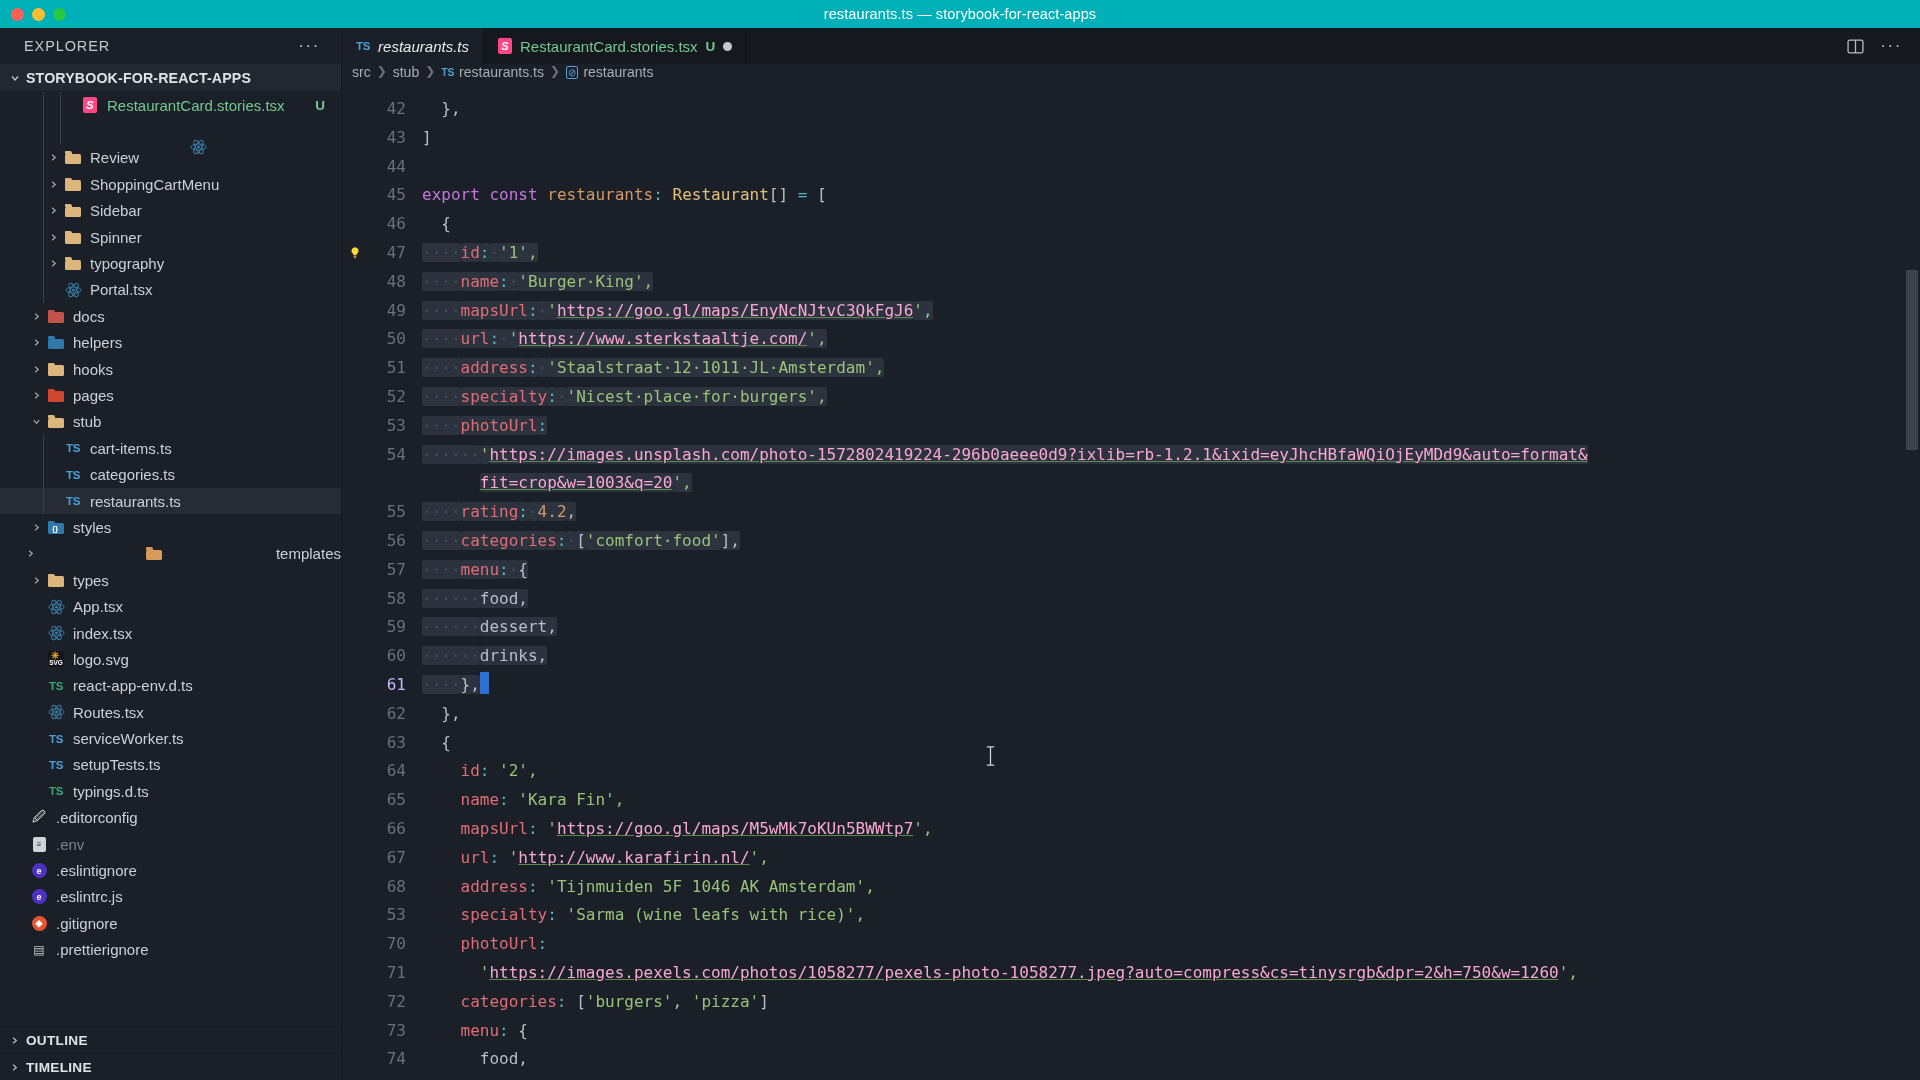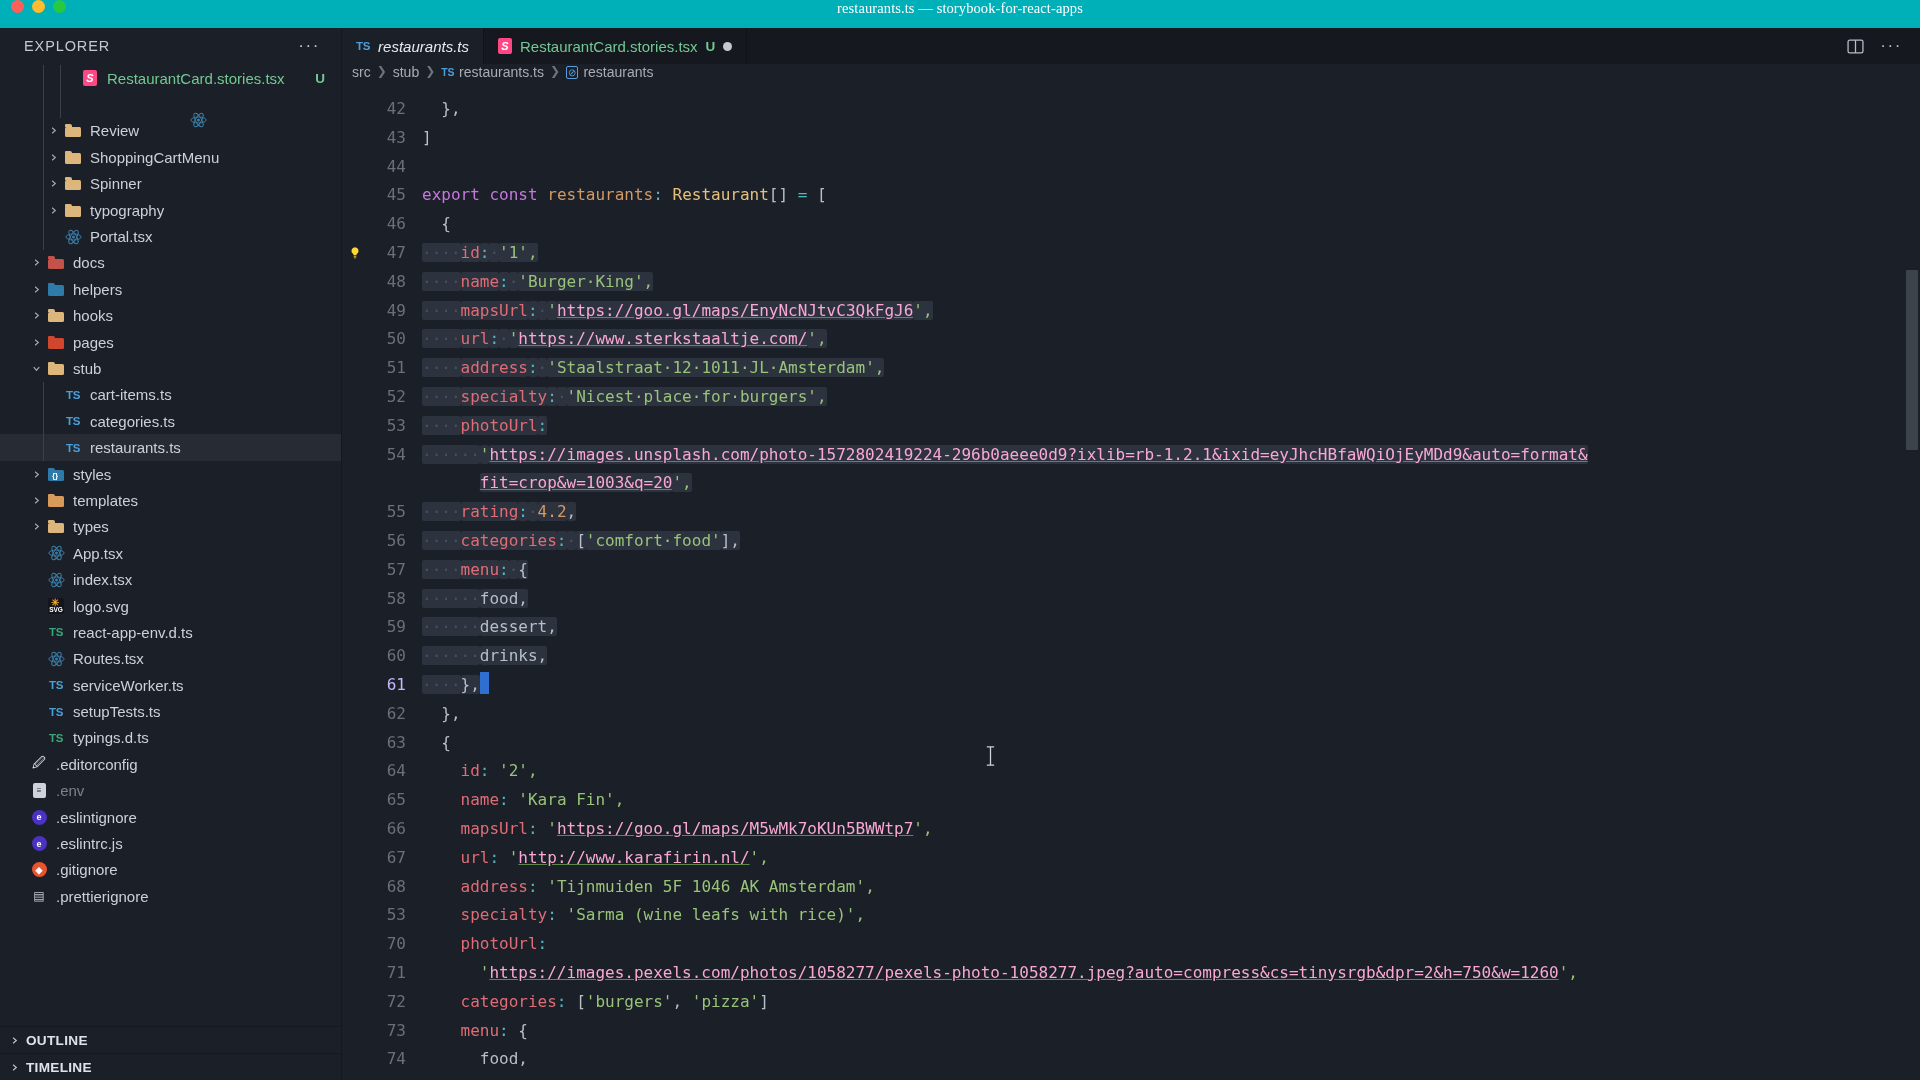--- a/index.html
+++ b/index.html
@@ -14,23 +14,22 @@
   #app {
     width: 1920px; height: 1080px;
     display: flex; flex-direction: column;
     background: #1b1f27;
   }
 
   
   .titlebar {
     height: 28px; flex: 0 0 28px;
     background: #00b0b9;
-    display: flex; align-items: flex-start;
+    display: flex; align-items: center;
     position: relative;
-    font-family: Liberation Serif, serif;
   }
   .traffic { display: flex; align-items: center; gap: 8px; padding-left: 11px; }
   .dot { width: 13px; height: 13px; border-radius: 50%; display: block; }
   .dot.red { background: #ff5f57; }
   .dot.yellow { background: #febc2e; }
   .dot.green { background: #28c840; }
   .titlebar-title {
     position: absolute; left: 0; right: 0; text-align: center;
     font-size: 14.5px; color: #ffffff; letter-spacing: .1px;
     pointer-events: none;
@@ -269,20 +268,26 @@
   </div>
 
   <div class="body">
 
     <div class="sidebar">
       <div class="sidebar-header">
         <span>EXPLORER</span>
         <span class="ellipsis-btn">···</span>
       </div>
 
+      <div class="section-head">
+        <svg width="12" height="12" viewBox="0 0 12 12">
+          <path d="M3 4.5 L6 8 L9 4.5" stroke="#c5c8cf" stroke-width="1.2" fill="none"></path>
+        </svg>
+        <span>STORYBOOK-FOR-REACT-APPS</span>
+      </div>
 
       <div class="tree" id="tree">
           <div class="row modified" style="padding-left: 61px;">
             <span class="guide" style="left: 43px;"></span>
             <span class="guide" style="left: 60px;"></span>
             <span class="twisty"></span>
             <span class="ficon">
               <span class="ic-sb">S</span>
             </span>
             <span class="label">RestaurantCard.stories.tsx</span>
@@ -329,20 +334,32 @@
           <div class="row" style="padding-left: 44px;">
             <span class="guide" style="left: 43px;"></span>
             <span class="twisty">
               <svg width="11" height="11" viewBox="0 0 12 12">
                 <path d="M4.5 3 L8 6 L4.5 9" stroke="#a9aeb8" stroke-width="1.2" fill="none"></path>
               </svg>
             </span>
             <span class="ficon">
               <span class="ic-folder "></span>
             </span>
+            <span class="label">Sidebar</span>
+          </div>
+          <div class="row" style="padding-left: 44px;">
+            <span class="guide" style="left: 43px;"></span>
+            <span class="twisty">
+              <svg width="11" height="11" viewBox="0 0 12 12">
+                <path d="M4.5 3 L8 6 L4.5 9" stroke="#a9aeb8" stroke-width="1.2" fill="none"></path>
+              </svg>
+            </span>
+            <span class="ficon">
+              <span class="ic-folder "></span>
+            </span>
             <span class="label">Spinner</span>
           </div>
           <div class="row" style="padding-left: 44px;">
             <span class="guide" style="left: 43px;"></span>
             <span class="twisty">
               <svg width="11" height="11" viewBox="0 0 12 12">
                 <path d="M4.5 3 L8 6 L4.5 9" stroke="#a9aeb8" stroke-width="1.2" fill="none"></path>
               </svg>
             </span>
             <span class="ficon">
@@ -448,21 +465,21 @@
                 <path d="M4.5 3 L8 6 L4.5 9" stroke="#a9aeb8" stroke-width="1.2" fill="none"></path>
               </svg>
             </span>
             <span class="ficon">
               <span class="ic-folder styles">
                 <span class="folder-glyph">{}</span>
               </span>
             </span>
             <span class="label">styles</span>
           </div>
-          <div class="row" style="padding-left: 27px;">
+          <div class="row" style="padding-left: 21px; justify-content: space-between;">
             <span class="twisty">
               <svg width="11" height="11" viewBox="0 0 12 12">
                 <path d="M4.5 3 L8 6 L4.5 9" stroke="#a9aeb8" stroke-width="1.2" fill="none"></path>
               </svg>
             </span>
             <span class="ficon">
               <span class="ic-folder templates"></span>
             </span>
             <span class="label">templates</span>
           </div>

